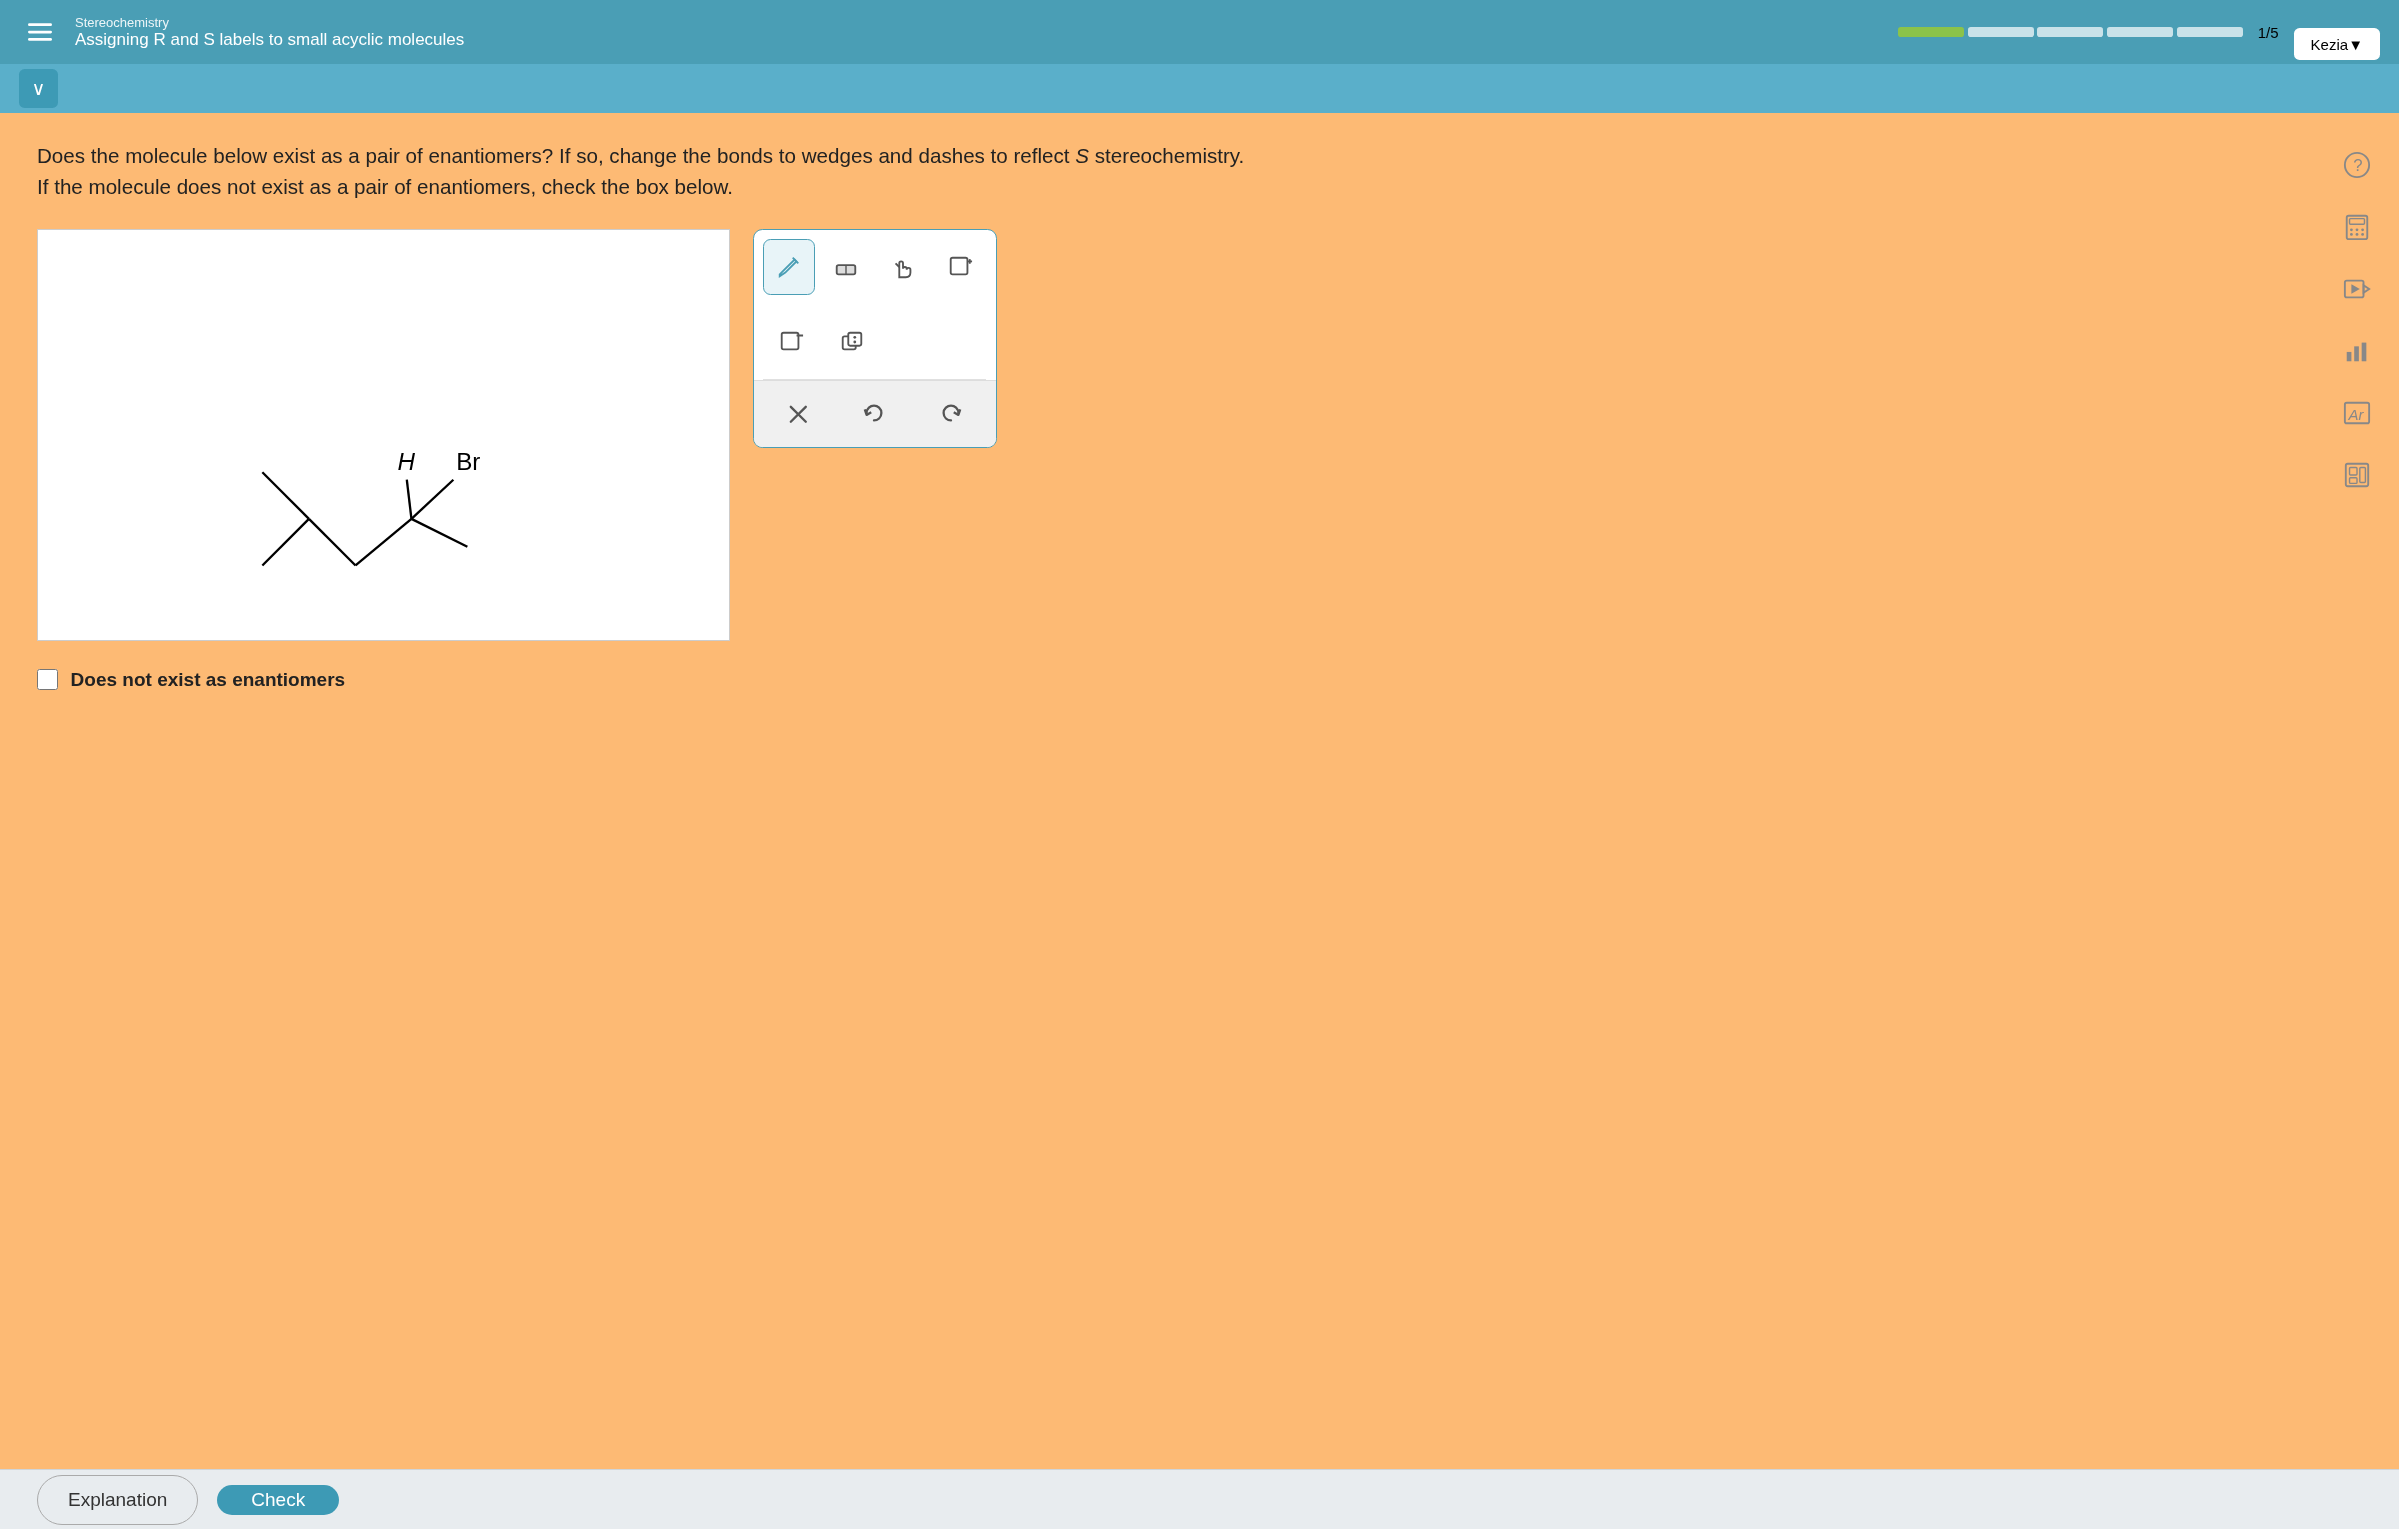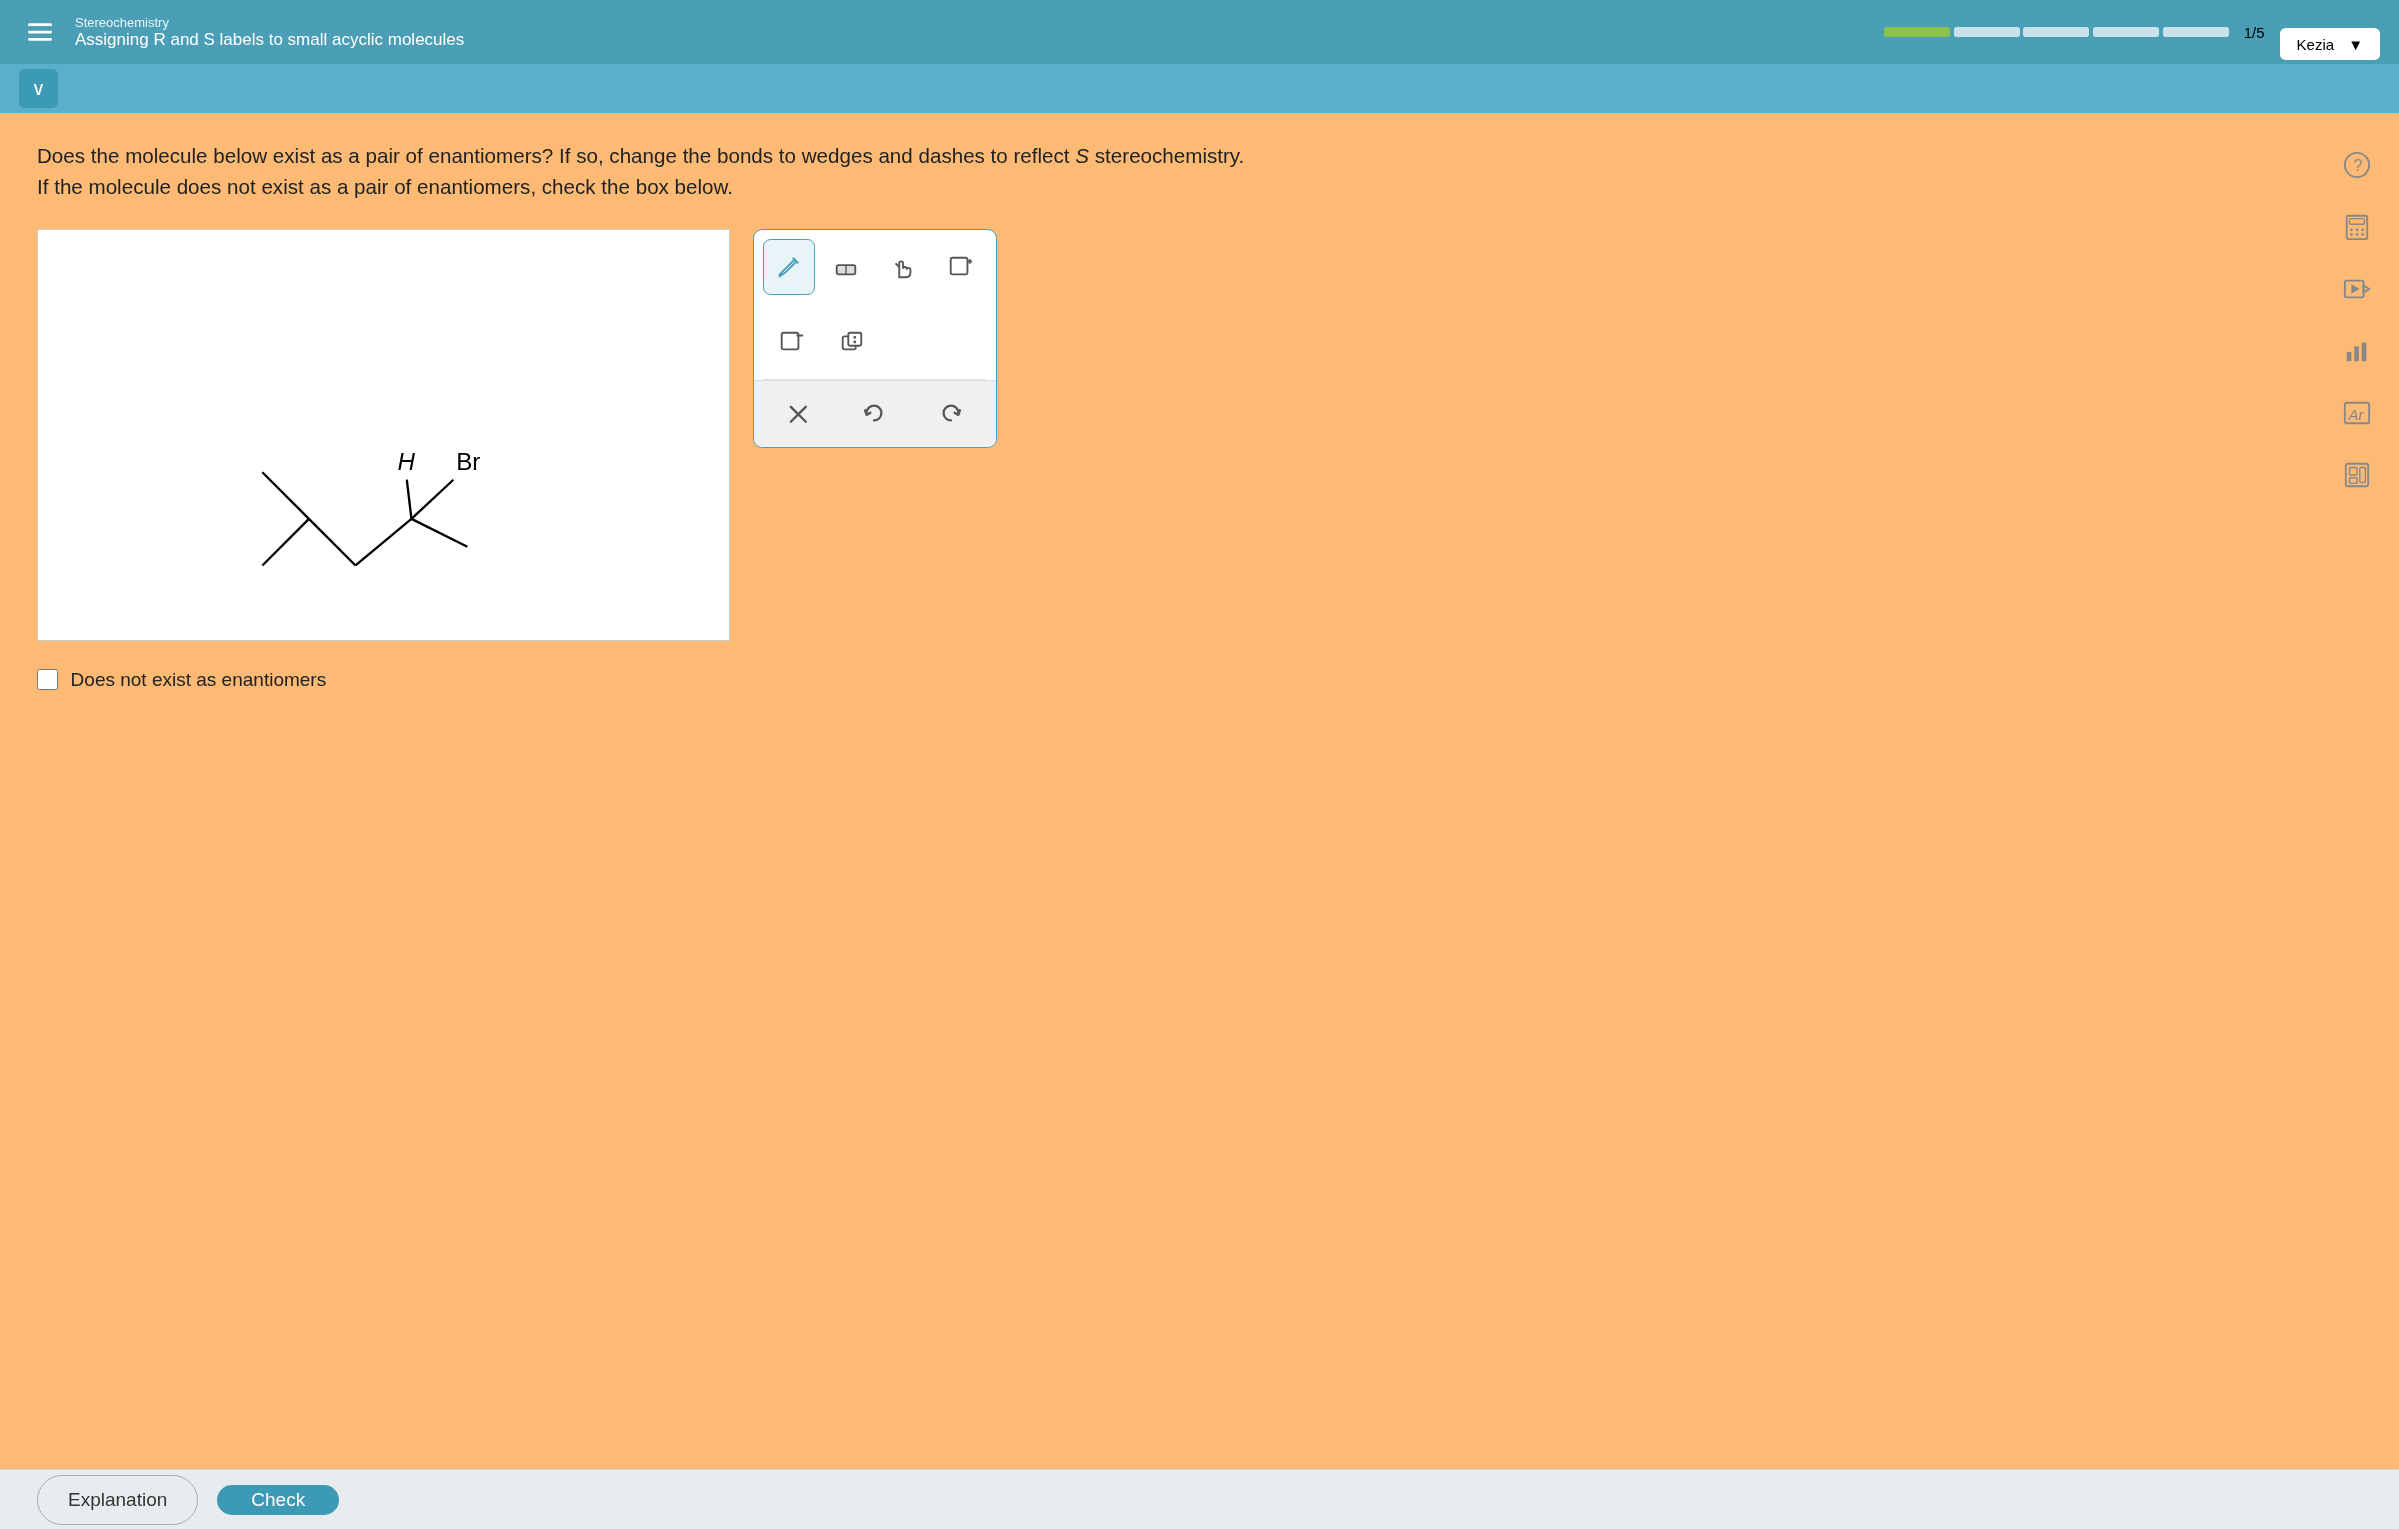--- a/index.html
+++ b/index.html
@@ -80,21 +80,21 @@
     }
     .user-btn {
       background: white;
       border: none;
       border-radius: 5.6px;
       padding: 7.5px 17px;
       font-size: 15px;
       cursor: pointer;
       display: flex;
       align-items: center;
-      gap: 14px;
+      gap: 0;
       font-weight: 500;
       margin-top: 24px;
     }
 
     
     .collapse-bar {
       background: #5aafca;
       height: 49px;
       display: flex;
       align-items: center;
@@ -234,21 +234,21 @@
       gap: 13px;
       margin-top: 28px;
     }
     .checkbox-area input[type="checkbox"] {
       width: 20.6px;
       height: 20.6px;
       cursor: pointer;
     }
     .checkbox-label {
       font-size: 19px;
-      font-weight: 400;
+      font-weight: 700;
       color: #222;
     }
 
     
     .footer {
       height: 60px;
       background: #e8ecef;
       display: flex;
       align-items: center;
       padding: 0 37px;

